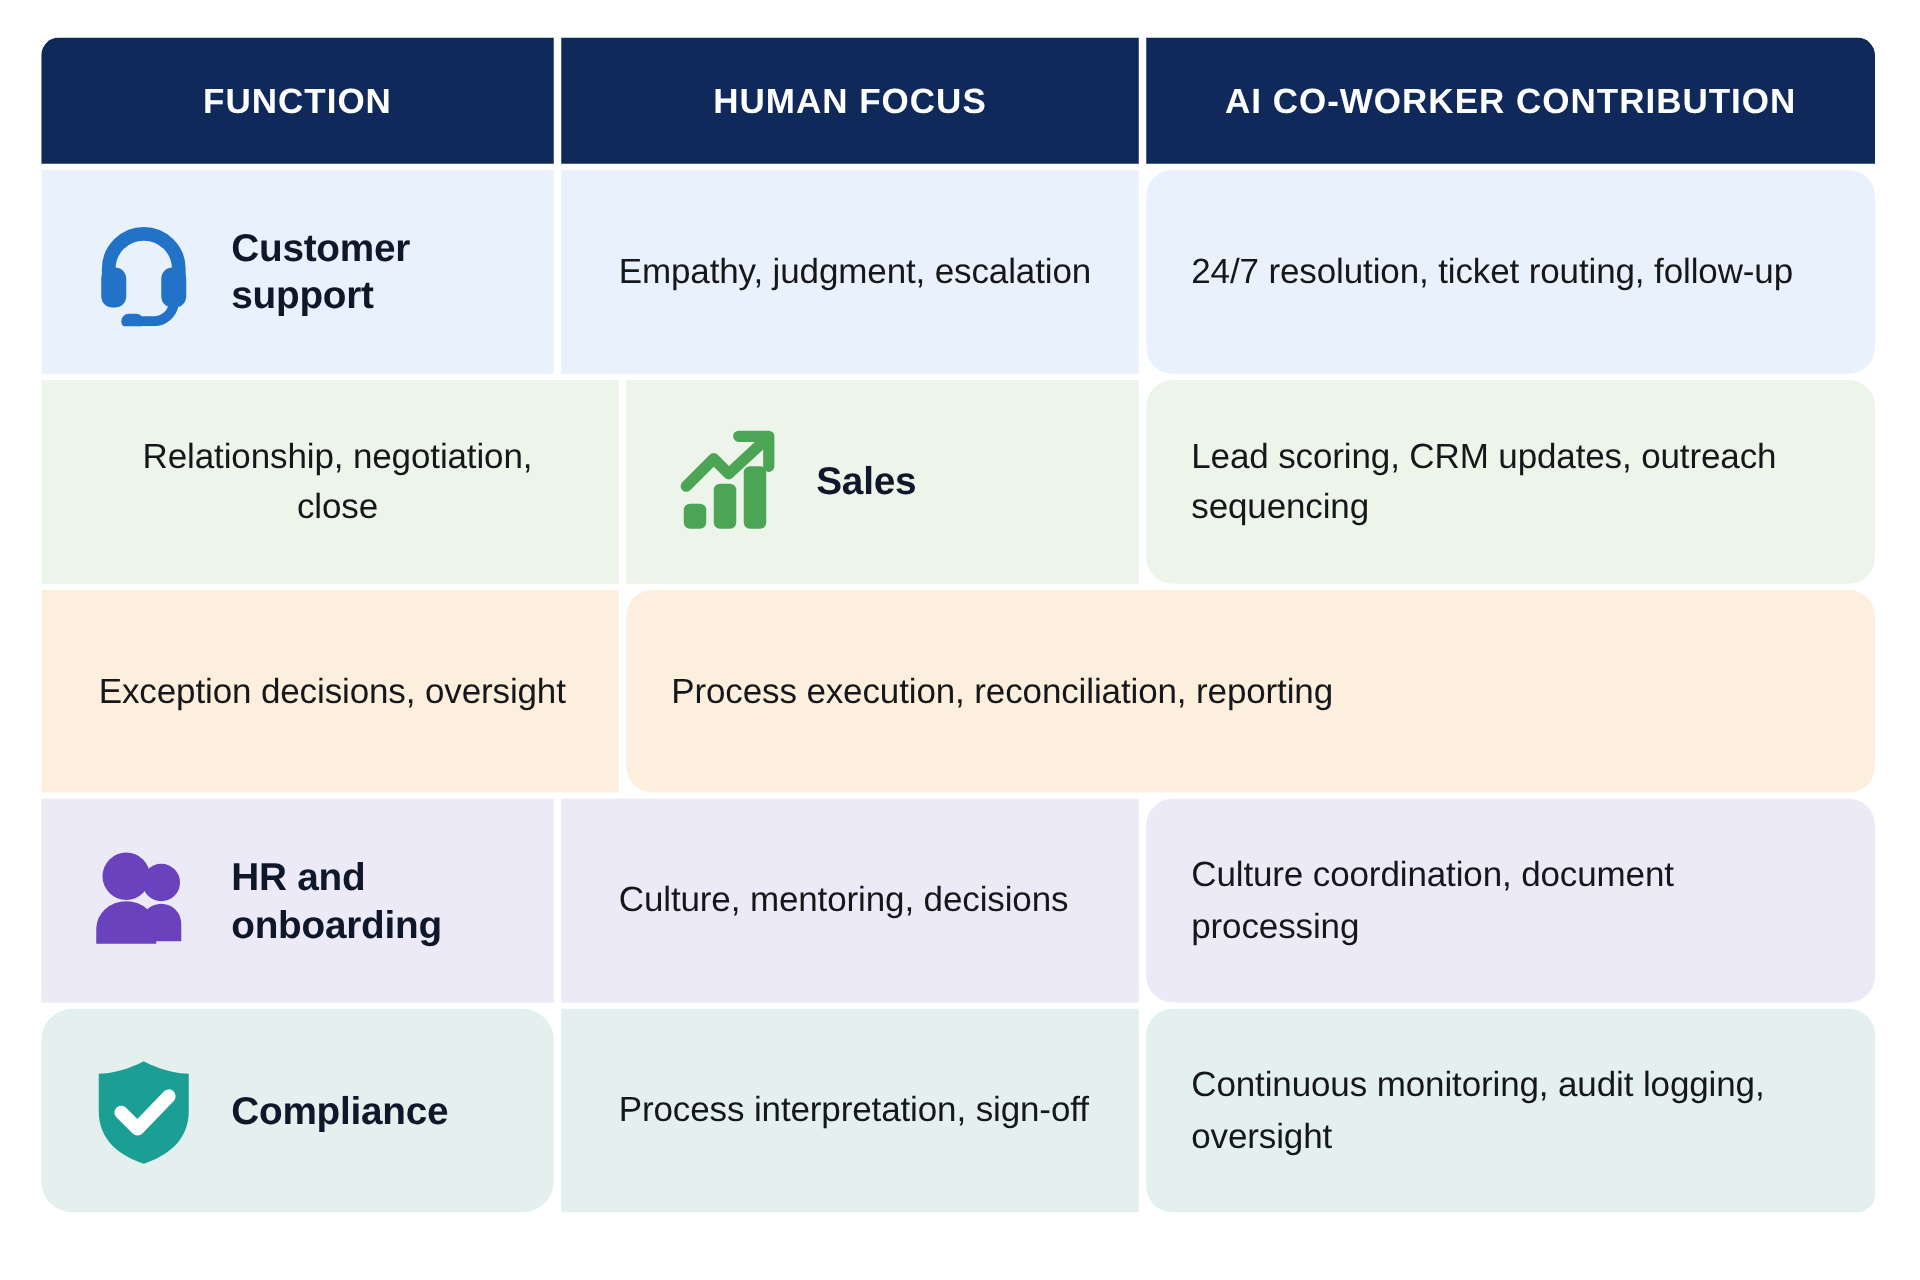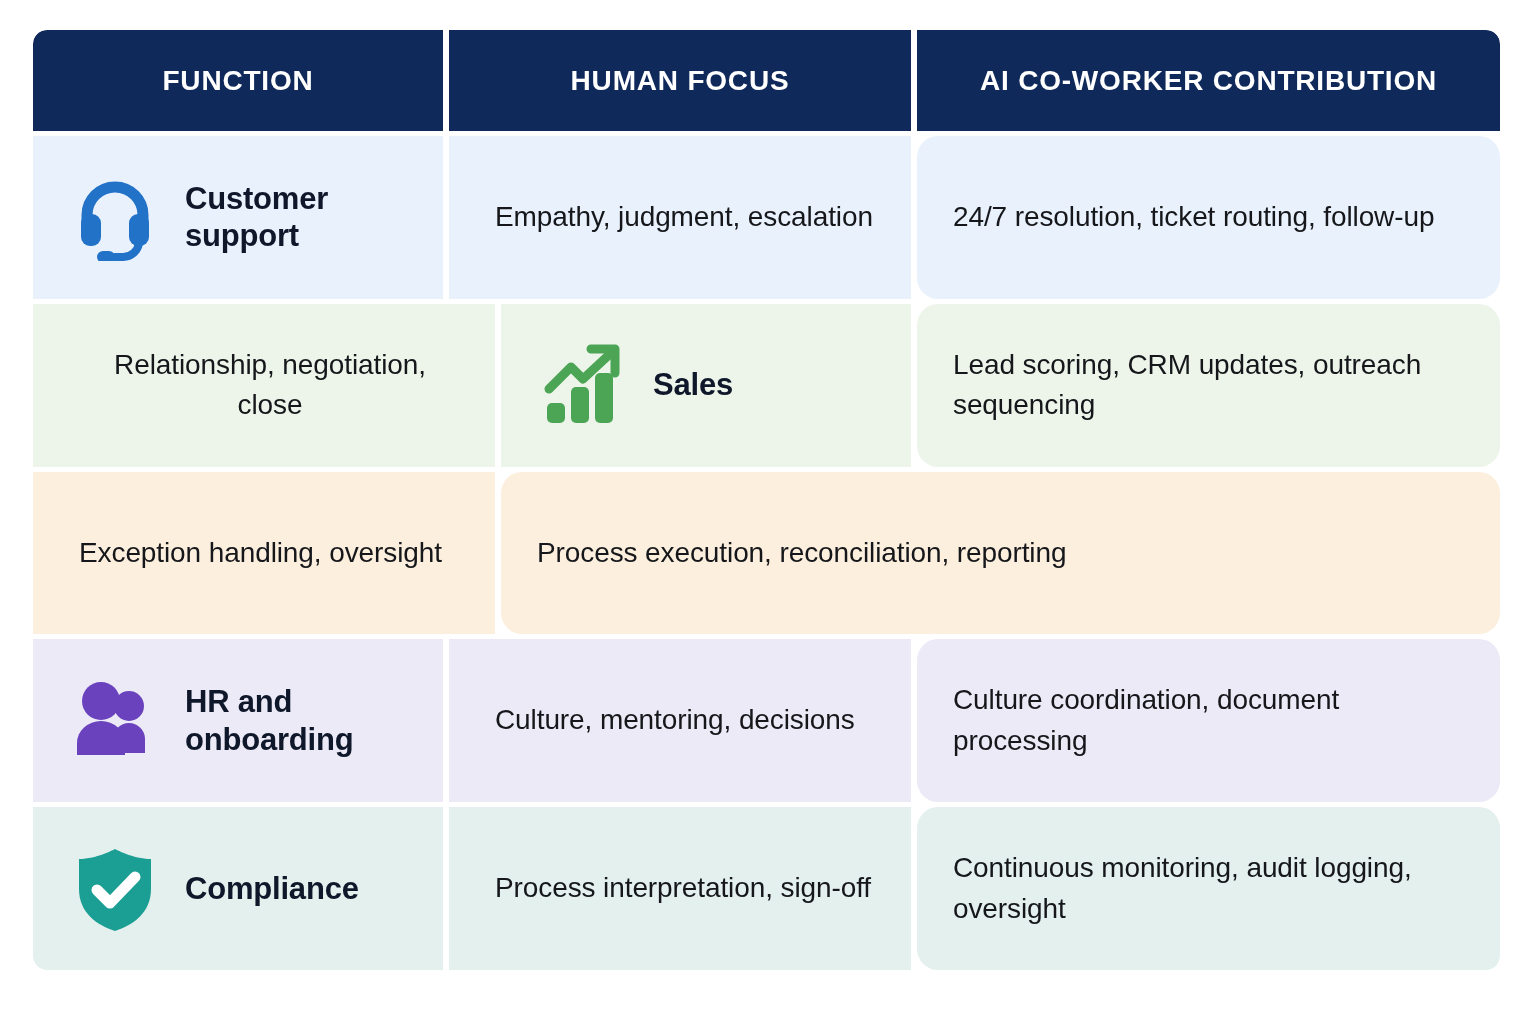--- a/index.html
+++ b/index.html
@@ -110,21 +110,21 @@
   
   .row-1 .cell { background: #E9F1FD; }
   .row-2 .cell { background: #EDF5EB; }
   .row-3 .cell { background: #FDEFDE; }
   .row-4 .cell { background: #ECEAF6; }
   .row-5 .cell { background: #E3F0EE; }
 
   
   .thead .th.col-function  { border-top-left-radius: 14px; }
   .thead .th.col-ai        { border-top-right-radius: 14px; }
-  .trow.row-5 .cell.col-function { border-bottom-left-radius: 14px; }
+  .trow.row-5 .cell.col-function { border-bottom-left-radius: 14px; border-radius: 25px; }
   .trow.row-5 .cell.col-ai       { border-bottom-right-radius: 14px; }
 
   .icon {
     flex: 0 0 auto;
     width: 92px;
     height: 92px;
     display: flex;
     align-items: center;
     justify-content: center;
   }
@@ -186,21 +186,21 @@
           </span>
           <span class="func-label">Sales</span>
         </div>
         <div class="cell col-ai">
           <span class="cell-text">Lead scoring, CRM updates, outreach sequencing</span>
         </div>
       </div>
 
       <div class="trow row-3">
         <div class="cell col-human">
-          <span class="cell-text">Exception handling, oversight</span>
+          <span class="cell-text">Exception decisions, oversight</span>
         </div>
         <div class="cell col-ai">
           <span class="cell-text">Process execution, reconciliation, reporting</span>
         </div>
       </div>
 
       <div class="trow row-4">
         <div class="cell col-function">
           <span class="icon">
             <svg width="88" height="88" viewBox="0 0 88 88">

